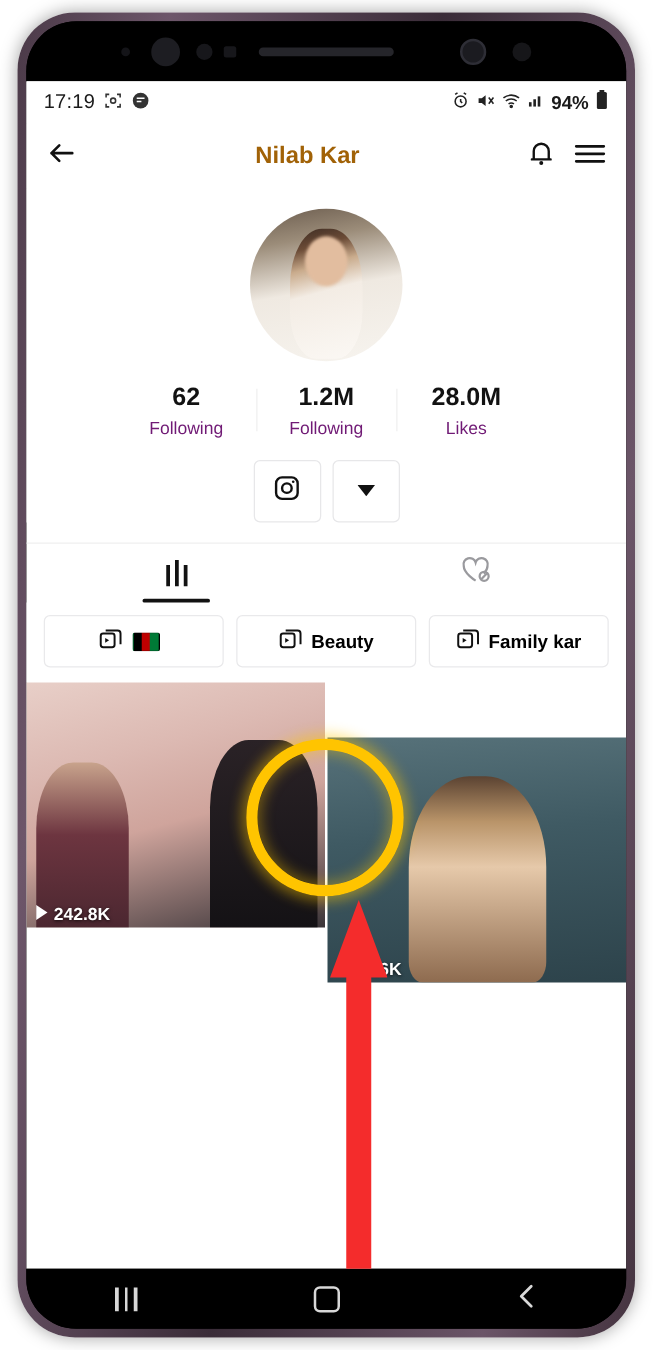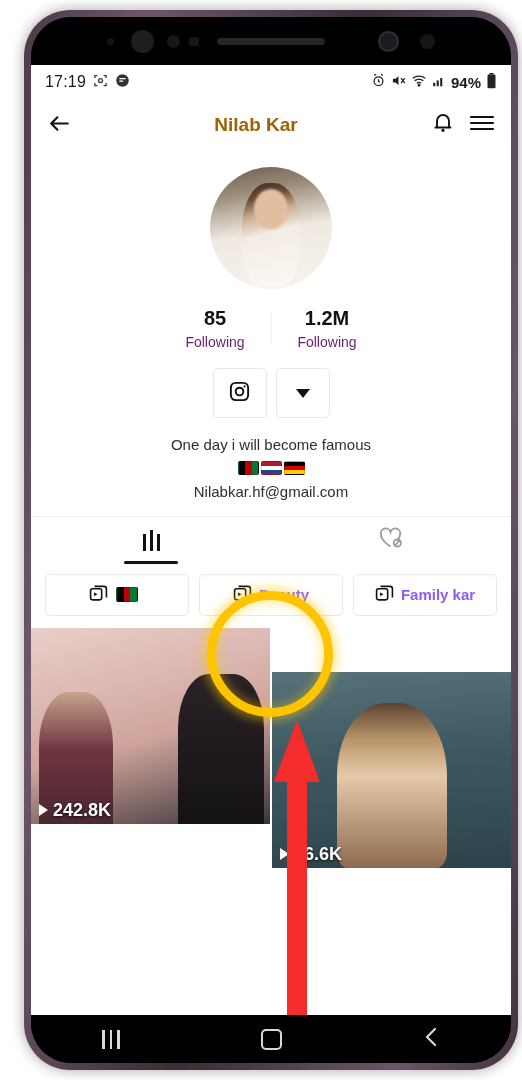--- a/index.html
+++ b/index.html
@@ -9,21 +9,21 @@
     height: 1080px;
     overflow: hidden;
     font-family: "Liberation Sans", sans-serif;
     background: #ffffff;
     position: relative;
   }
 
   
   #phone-frame {
     position: absolute;
-    left: 24px;
+    left: 14px;
     top: 10px;
     width: 494px;
     height: 1060px;
     border-radius: 46px;
     background: linear-gradient(100deg,#4b3a48 0%, #6d566a 18%, #3a2c38 50%, #6b5568 82%, #44333f 100%);
     padding: 18px;
     box-shadow: 0 0 14px rgba(0,0,0,.35);
   }
   #phone-inner {
     position: absolute;
@@ -145,21 +145,21 @@
     width: 54px; height: 3px; background: #121212; border-radius: 2px;
   }
   #grid-icon-bars { display: flex; gap: 4px; align-items: flex-end; }
   #grid-icon-bars i { display:block; width:3px; background:#121212; }
 
   
   #playlist-row { display: flex; gap: 10px; padding: 10px 14px 12px; background: #fff; }
   .playlist-chip {
     flex: 1; height: 42px; border: 1px solid #e9e9eb; border-radius: 5px;
     display: flex; align-items: center; justify-content: center; gap: 7px;
-    font-size: 15px; font-weight: bold; color: #8b5cf6; background: #fff;
+    font-size: 15px; font-weight: bold; color: #000000; background: #fff;
     white-space: nowrap; overflow: hidden; cursor: pointer;
   }
 
   
   #video-grid { display: flex; gap: 2px; }
   .video-cell { flex: 1; height: 196px; position: relative; overflow: hidden; }
   #video-1 { background: linear-gradient(165deg,#e8cfc8 0%, #dcb9b2 30%, #cfa49c 55%, #3a3438 100%); }
   #video-1::after{ content:""; position:absolute; right:6px; bottom:0; width:86px; height:150px;
     background: linear-gradient(180deg,#2a2226 0%, #141215 100%); border-radius: 36% 36% 0 0; }
   #video-1::before{ content:""; position:absolute; left:8px; bottom:0; width:74px; height:132px;
@@ -168,21 +168,21 @@
   #video-2::after{ content:""; position:absolute; left:50%; transform:translateX(-50%); bottom:0;
     width:110px; height:165px; border-radius: 44% 44% 10% 10%;
     background: linear-gradient(180deg,#5b4332 0%, #b99469 22%, #e6c9aa 44%, #8e6b4f 100%); }
   #video-3 { background: linear-gradient(170deg,#37373b 0%, #24242a 45%, #121216 100%); }
   #video-3::after{ content:""; position:absolute; left:8px; bottom:0; width:78px; height:150px;
     background: linear-gradient(180deg,#4f4246 0%, #6b5a5c 40%, #3b3133 100%); border-radius: 40% 40% 0 0; }
   #video-3::before{ content:""; position:absolute; right:4px; bottom:0; width:70px; height:128px;
     background: linear-gradient(180deg,#d9b99f 0%, #8b2733 40%, #5c1f28 100%); border-radius: 42% 42% 0 0; z-index:2;}
   .video-views {
     position: absolute; left: 7px; bottom: 3px; z-index: 5;
-    color: #fff; font-size: 18px; font-weight: 600;
+    color: #fff; font-size: 14px; font-weight: 600;
     display: flex; align-items: center; gap: 4px;
     text-shadow: 0 1px 3px rgba(0,0,0,.8);
   }
 
   
   #highlight-circle {
     position: absolute; left: 176px; top: 526px;
     width: 126px; height: 126px; border-radius: 50%;
     border: 9px solid #FFC400; z-index: 40; pointer-events:none;
     box-shadow: 0 0 10px 4px rgba(255,200,0,.45), inset 0 0 10px 3px rgba(255,200,0,.35);
@@ -299,26 +299,30 @@
             </svg>
           </span>
         </div>
       </div>
 
       <div id="profile-section">
         <div id="avatar"></div>
 
         <div id="stats-row">
           <div class="stat-item">
-            <div class="stat-value">85</div>
+            <div class="stat-value">62</div>
             <div class="stat-label">Following</div>
           </div>
           <div class="stat-item">
             <div class="stat-value">1.2M</div>
             <div class="stat-label">Following</div>
+          </div>
+          <div class="stat-item">
+            <div class="stat-value">28.0M</div>
+            <div class="stat-label">Likes</div>
           </div>
         </div>
 
         <div id="action-row">
           <div class="icon-button">
             <span>
               <svg width="23" height="23" viewBox="0 0 24 24" fill="none" stroke="#111" stroke-width="2">
                 <rect x="3" y="3" width="18" height="18" rx="5"></rect>
                   <circle cx="12" cy="12" r="4"></circle>
                   <circle cx="17.3" cy="6.7" r="1.1" fill="#111" stroke="none"></circle>
@@ -327,27 +331,20 @@
           </div>
           <div class="icon-button">
             <span>
               <svg width="14" height="9" viewBox="0 0 14 9">
                   <path d="M0 0h14L7 9z" fill="#111"></path>
                 </svg>
             </span>
           </div>
         </div>
 
-        <div id="bio-section">
-          <div id="bio-text">One day i will become famous</div>
-          <div id="bio-flags">
-            <span class="flag-chip" id="flag-af"></span><span class="flag-chip" id="flag-nl"></span><span class="flag-chip" id="flag-de"></span>
-          </div>
-          <div id="bio-email">Nilabkar.hf@gmail.com</div>
-        </div>
       </div>
 
       <div id="tabs-row">
         <div class="tab active">
           <span id="grid-icon-bars">
             <i style="height:17px"></i>
               <i style="height:21px"></i>
               <i style="height:17px"></i>
           </span>
         </div>

